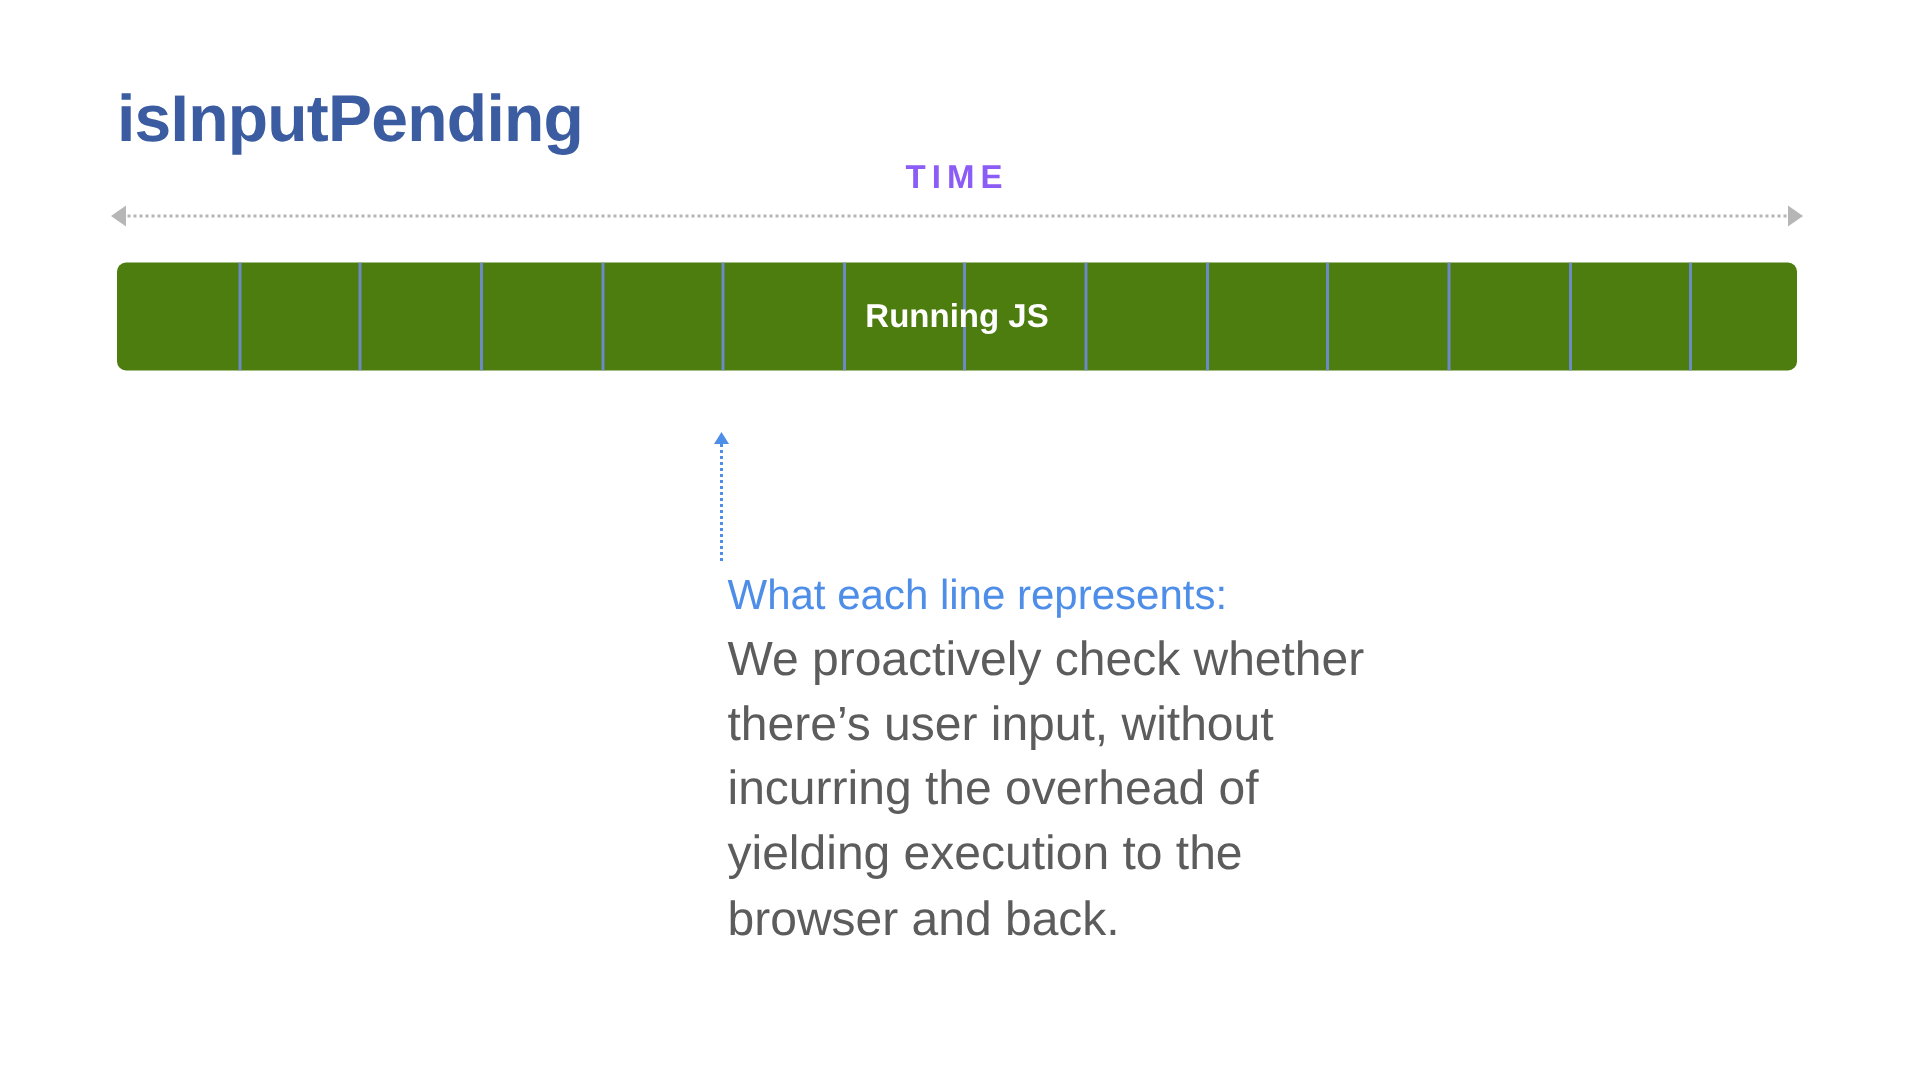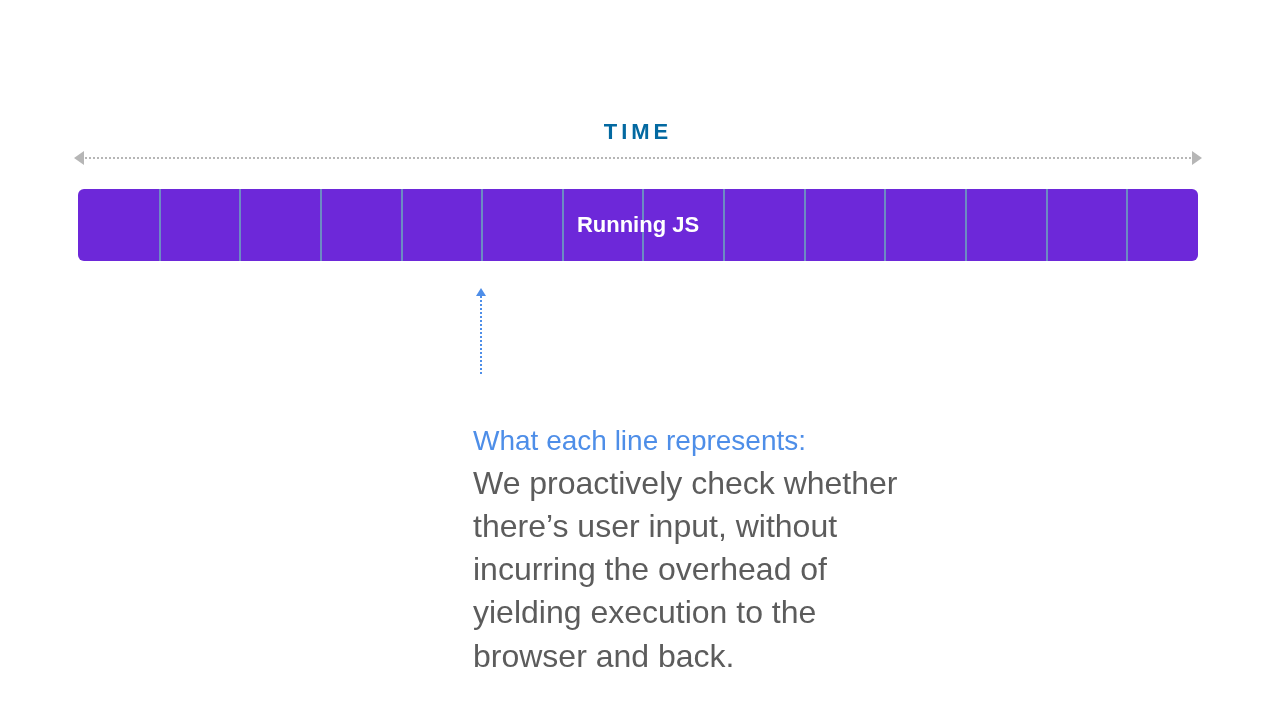--- a/index.html
+++ b/index.html
@@ -1,39 +1,40 @@
 <!DOCTYPE html>
 <html><head>
 <meta charset="utf-8">
 <style>
   * { box-sizing: border-box; margin: 0; padding: 0; }
   html, body { width: 1276px; height: 717px; background: #fff; font-family: -apple-system, BlinkMacSystemFont, "Segoe UI", Helvetica, Arial, sans-serif; }
   .slide { position: relative; width: 1276px; height: 717px; padding: 55px 78px 0 78px; }
   .title { font-size: 44px; font-weight: 700; color: #3b5ca0; letter-spacing: -0.5px; }
-  .time-label { text-align: center; font-size: 22px; font-weight: 700; color: #0369a1; letter-spacing: 4px; margin-top: 64px; }
+  .time-label { text-align: center; font-size: 22px; font-weight: 700; color: #8b5cf6; letter-spacing: 4px; }
   .timeline-axis { position: relative; height: 14px; margin-top: 6px; }
   .axis-line { position: absolute; left: 3px; right: 3px; top: 6px; border-top: 2px dotted #b6b6b6; }
   .axis-arrow { position: absolute; top: 0; width: 0; height: 0; border-top: 7px solid transparent; border-bottom: 7px solid transparent; }
   .axis-arrow.left { left: -4px; border-right: 10px solid #b6b6b6; }
   .axis-arrow.right { right: -4px; border-left: 10px solid #b6b6b6; }
   .bar-wrap { position: relative; margin-top: 24px; }
-  .bar { position: relative; height: 72px; background: #6d28d9; border-radius: 6px; overflow: hidden; display: flex; align-items: center; justify-content: center; }
+  .bar { position: relative; height: 72px; background: #4d7c0f; border-radius: 6px; overflow: hidden; display: flex; align-items: center; justify-content: center; }
   .bar-label { position: relative; z-index: 2; color: #fff; font-size: 22px; font-weight: 700; }
   .tick { position: absolute; top: 0; bottom: 0; width: 2px; background: #6c8ac3; z-index: 1; }
   .callout { position: absolute; left: 480px; top: 288px; width: 2px; height: 86px; }
   .callout-line { position: absolute; left: 0; top: 8px; bottom: 0; border-left: 2px dotted #4e8ee8; }
   .callout-arrow { position: absolute; left: -4px; top: 0; width: 0; height: 0; border-left: 5px solid transparent; border-right: 5px solid transparent; border-bottom: 8px solid #4e8ee8; }
-  .annotation { position: absolute; left: 473px; top: 378px; width: 430px; margin-top: 44px; }
+  .annotation { position: absolute; left: 485px; top: 378px; width: 430px; }
   .ann-title { color: #4e8ee8; font-size: 28px; font-weight: 400; line-height: 1.35; }
   .ann-body { color: #5c5c5c; font-size: 32px; font-weight: 400; line-height: 1.35; margin-top: 2px; }
 </style>
 </head>
 <body>
 
 <div class="slide">
+  <h1 class="title">isInputPending</h1>
 
   <div class="time-label">TIME</div>
 
   <div class="timeline-axis">
     <div class="axis-arrow left"></div>
     <div class="axis-line"></div>
     <div class="axis-arrow right"></div>
   </div>
 
   <div class="bar-wrap">

